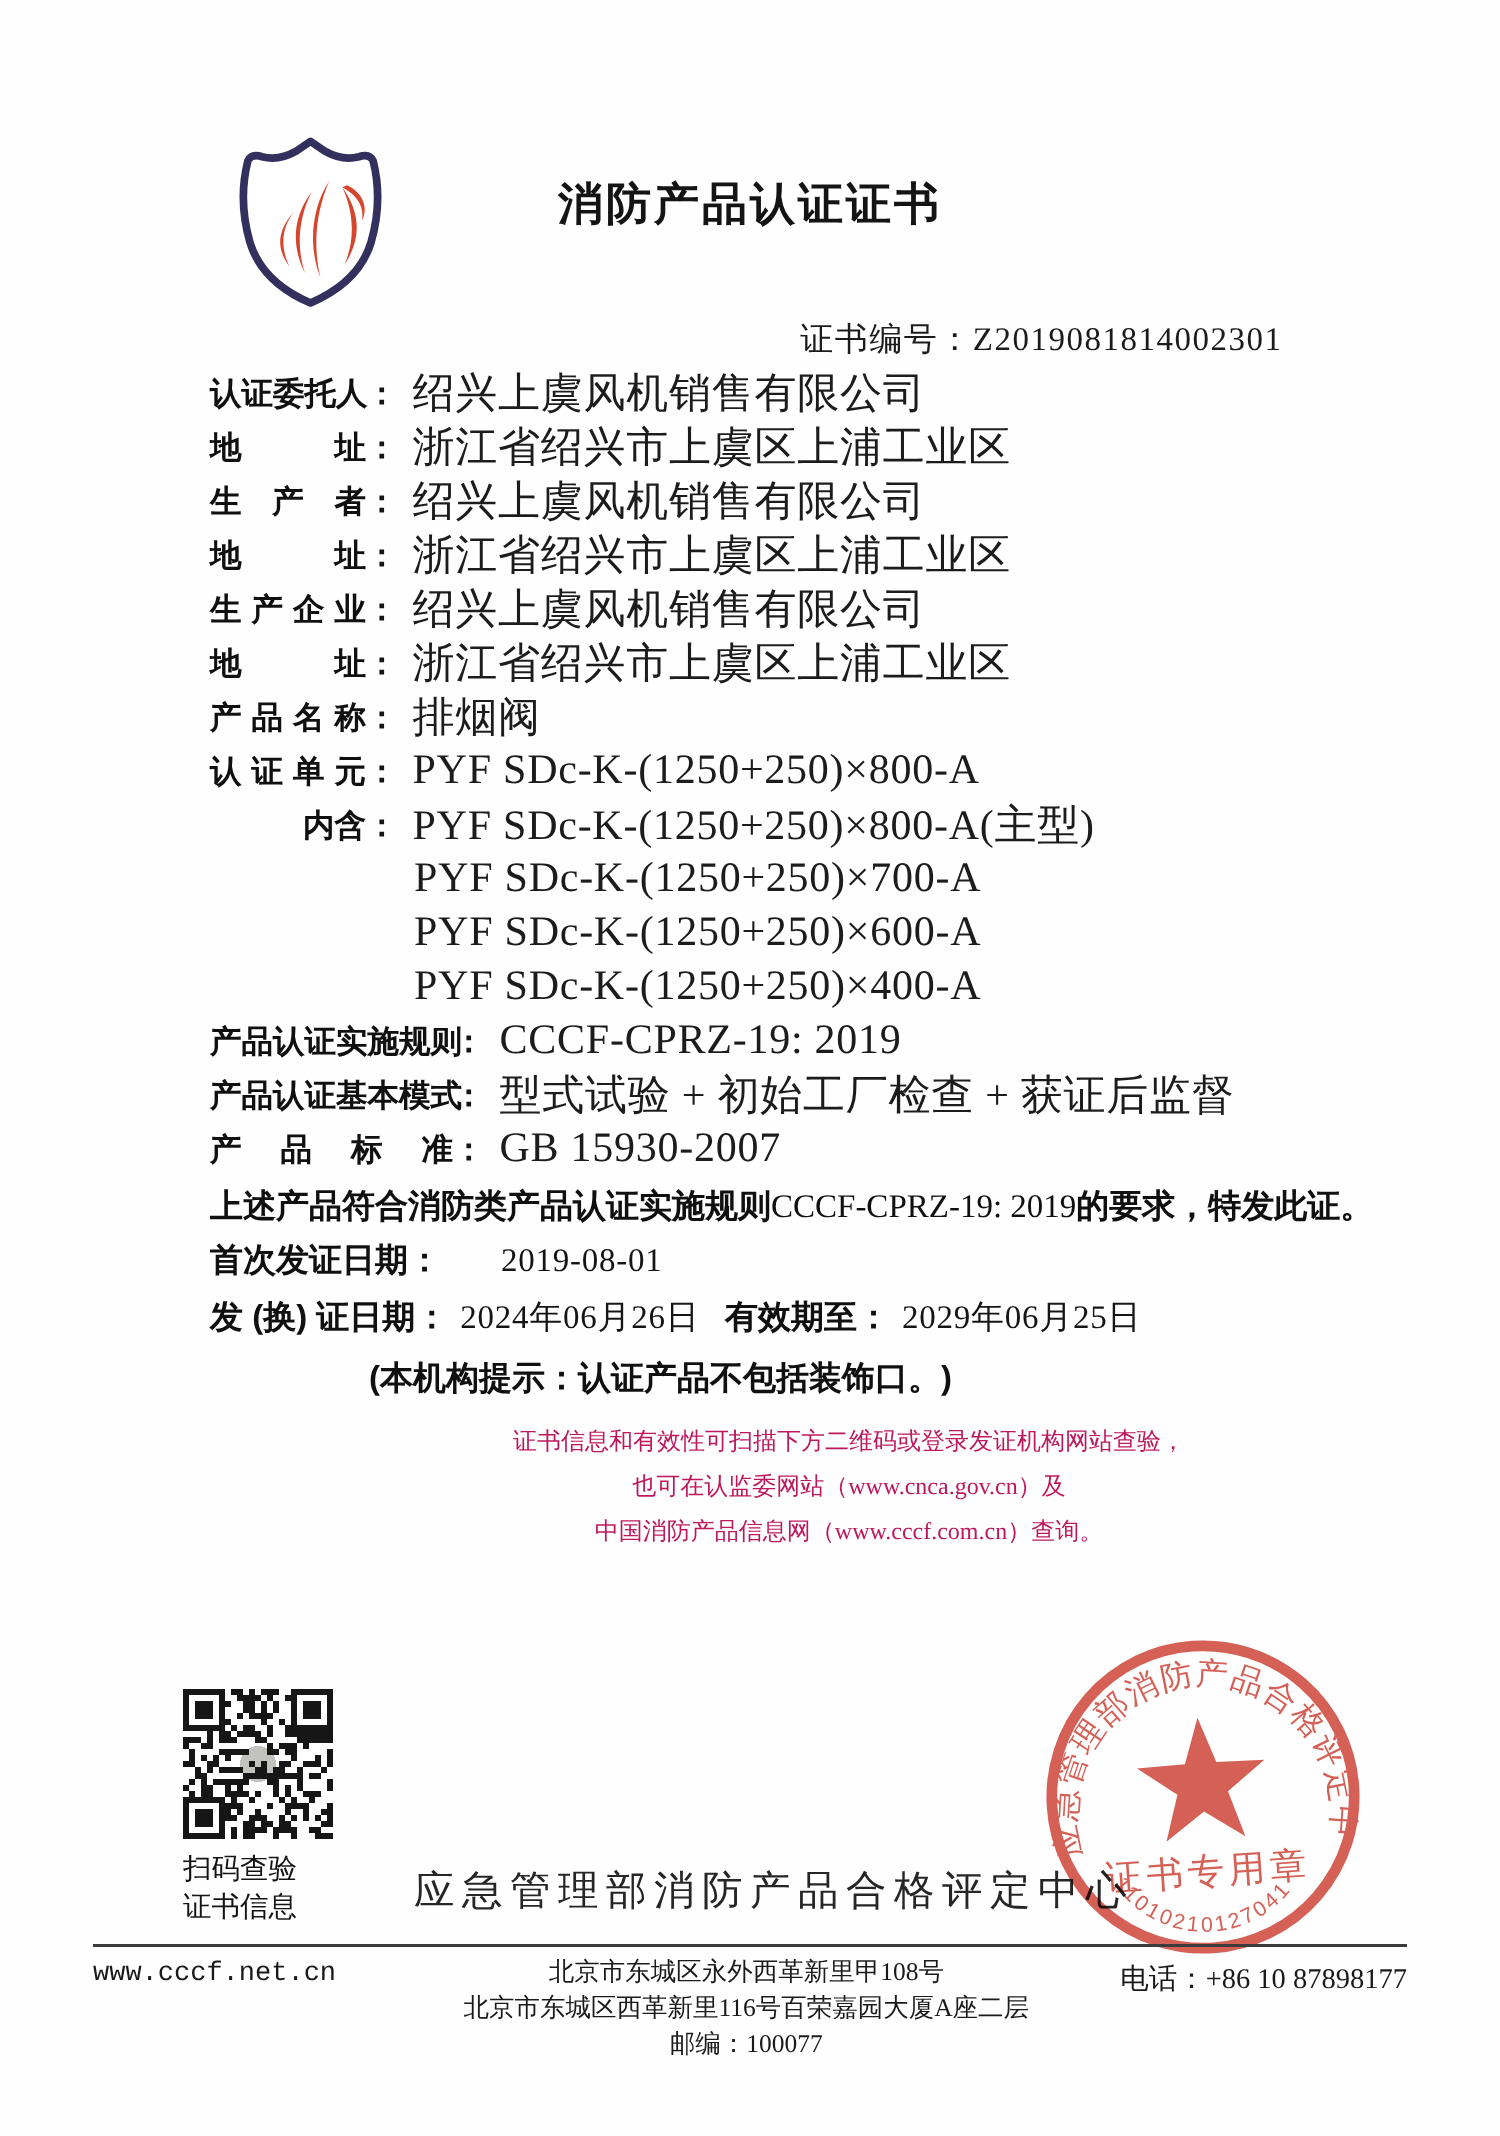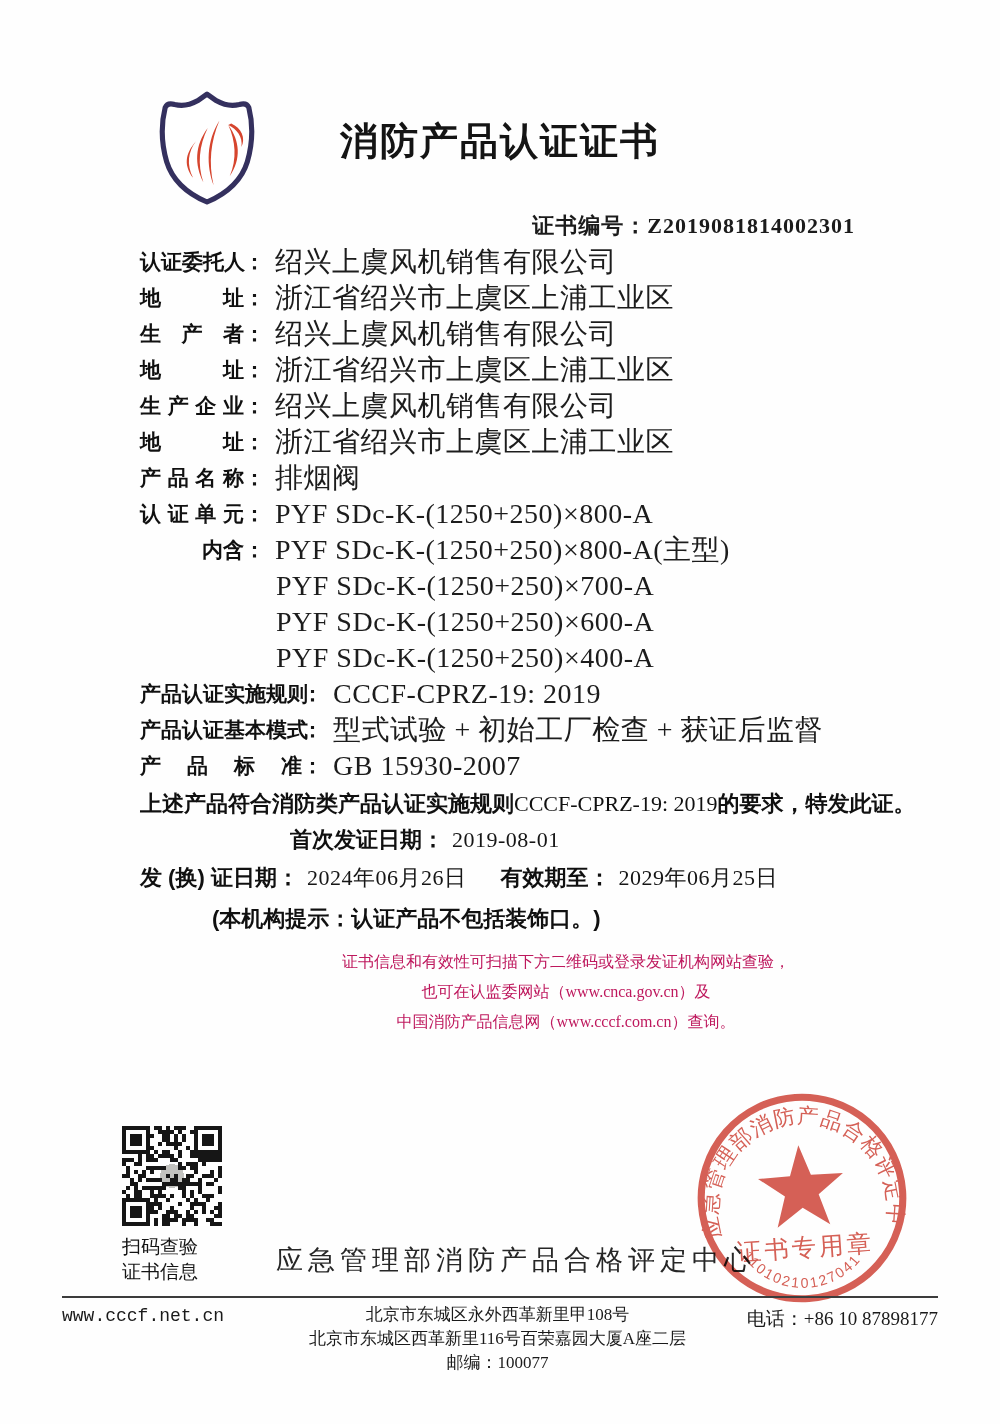--- a/index.html
+++ b/index.html
@@ -8,26 +8,26 @@
     width:1000px;height:1424px;
     background:#fefefe;
     font-family:"Liberation Serif","DejaVu Serif",serif;
     color:#151515;
     overflow:hidden;
   }
   
   .logo{position:absolute;left:152px;top:82px;width:110px;height:130px;}
   .doc-title{
     position:absolute;left:0;top:116px;width:1000px;
-    text-align:center;font-size:38px;font-weight:700;letter-spacing:2px;
+    text-align:center;font-size:30px;font-weight:700;letter-spacing:2px;
     font-family:"Liberation Sans","DejaVu Sans",sans-serif;color:#141414;
   }
   .cert-no{
     position:absolute;right:145px;top:211px;
-    font-size:22px;letter-spacing:1px;color:#1b1b1b;font-weight:bold;
+    font-size:22px;letter-spacing:1px;color:#1b1b1b;
   }
   
   .body{position:absolute;left:140px;top:244px;width:852px;font-size:21px;}
   .frow{height:36px;display:flex;align-items:center;white-space:nowrap;}
   .f-label{
     display:inline-block;width:104px;
     font-family:"Liberation Sans","DejaVu Sans",sans-serif;font-weight:700;
     text-align:justify;text-align-last:justify;color:#101010;
   }
   .f-label.wide{width:162px;}
@@ -36,24 +36,24 @@
   .f-value{font-size:28px;color:#1c1c1c;letter-spacing:0.5px;}
   .indent-item{margin-left:136px;}
   .statement{
     width:852px;margin-top:2px;line-height:35px;font-size:22px;
     font-family:"Liberation Sans","DejaVu Sans",sans-serif;font-weight:700;color:#101010;
   }
   .statement .code{font-family:"Liberation Serif","DejaVu Serif",serif;font-weight:400;}
   .drow{height:38px;display:flex;align-items:center;white-space:nowrap;font-size:22px;}
   .d-label{font-family:"Liberation Sans","DejaVu Sans",sans-serif;font-weight:700;color:#101010;}
   .d-value{margin-left:8px;letter-spacing:0.5px;}
-  .first-issue{margin-left:150px;}
-  .valid-label{margin-left:34px;}
+  .first-issue{gap:32px;}
+  .valid-label{margin-left:17px;}
   .note-row{
-    margin-left:72px;margin-top:2px;height:40px;display:flex;align-items:center;
+    margin-left:106px;margin-top:2px;height:40px;display:flex;align-items:center;
     font-family:"Liberation Sans","DejaVu Sans",sans-serif;font-weight:700;font-size:22px;color:#101010;
   }
   .verify{
     margin-top:8px;width:852px;text-align:center;
     font-size:16px;line-height:30px;color:#be185d;
   }
   
   .qr-block{position:absolute;left:122px;top:1126px;width:100px;text-align:left;}
   .qr-svg{width:100px;height:100px;display:block;}
   .qr-caption{margin-top:8px;font-size:19px;line-height:25px;color:#141414;}

